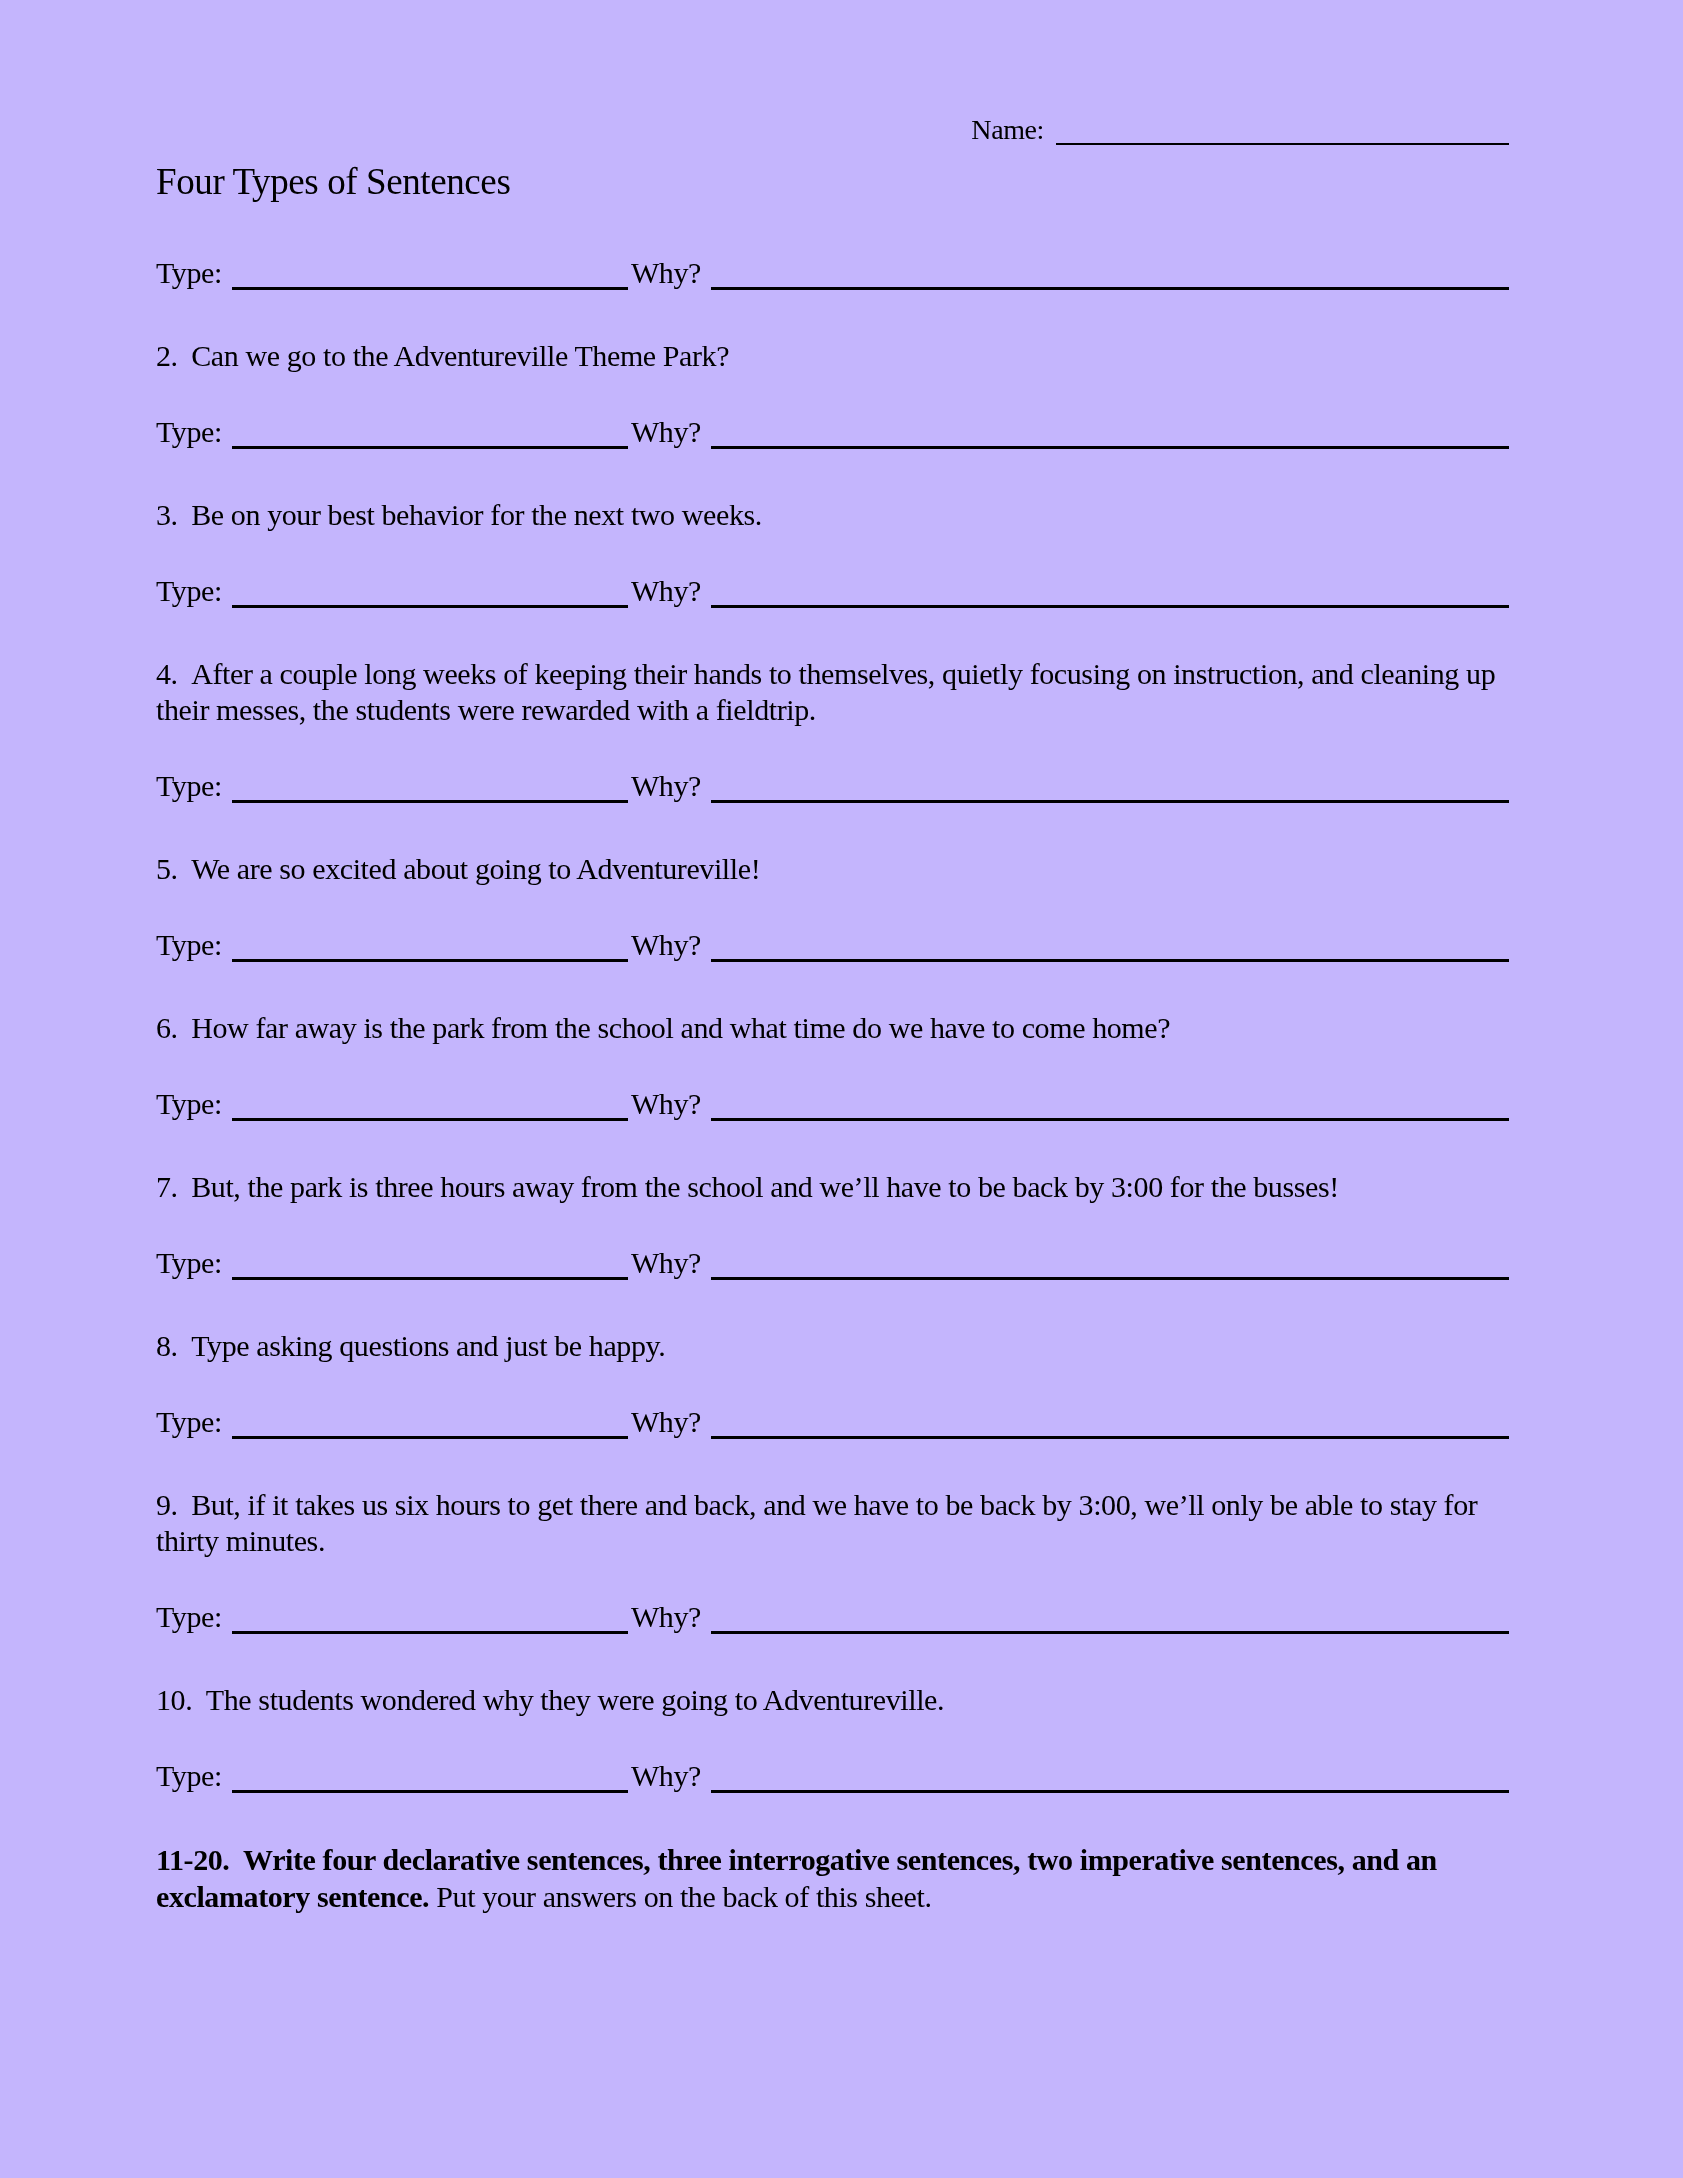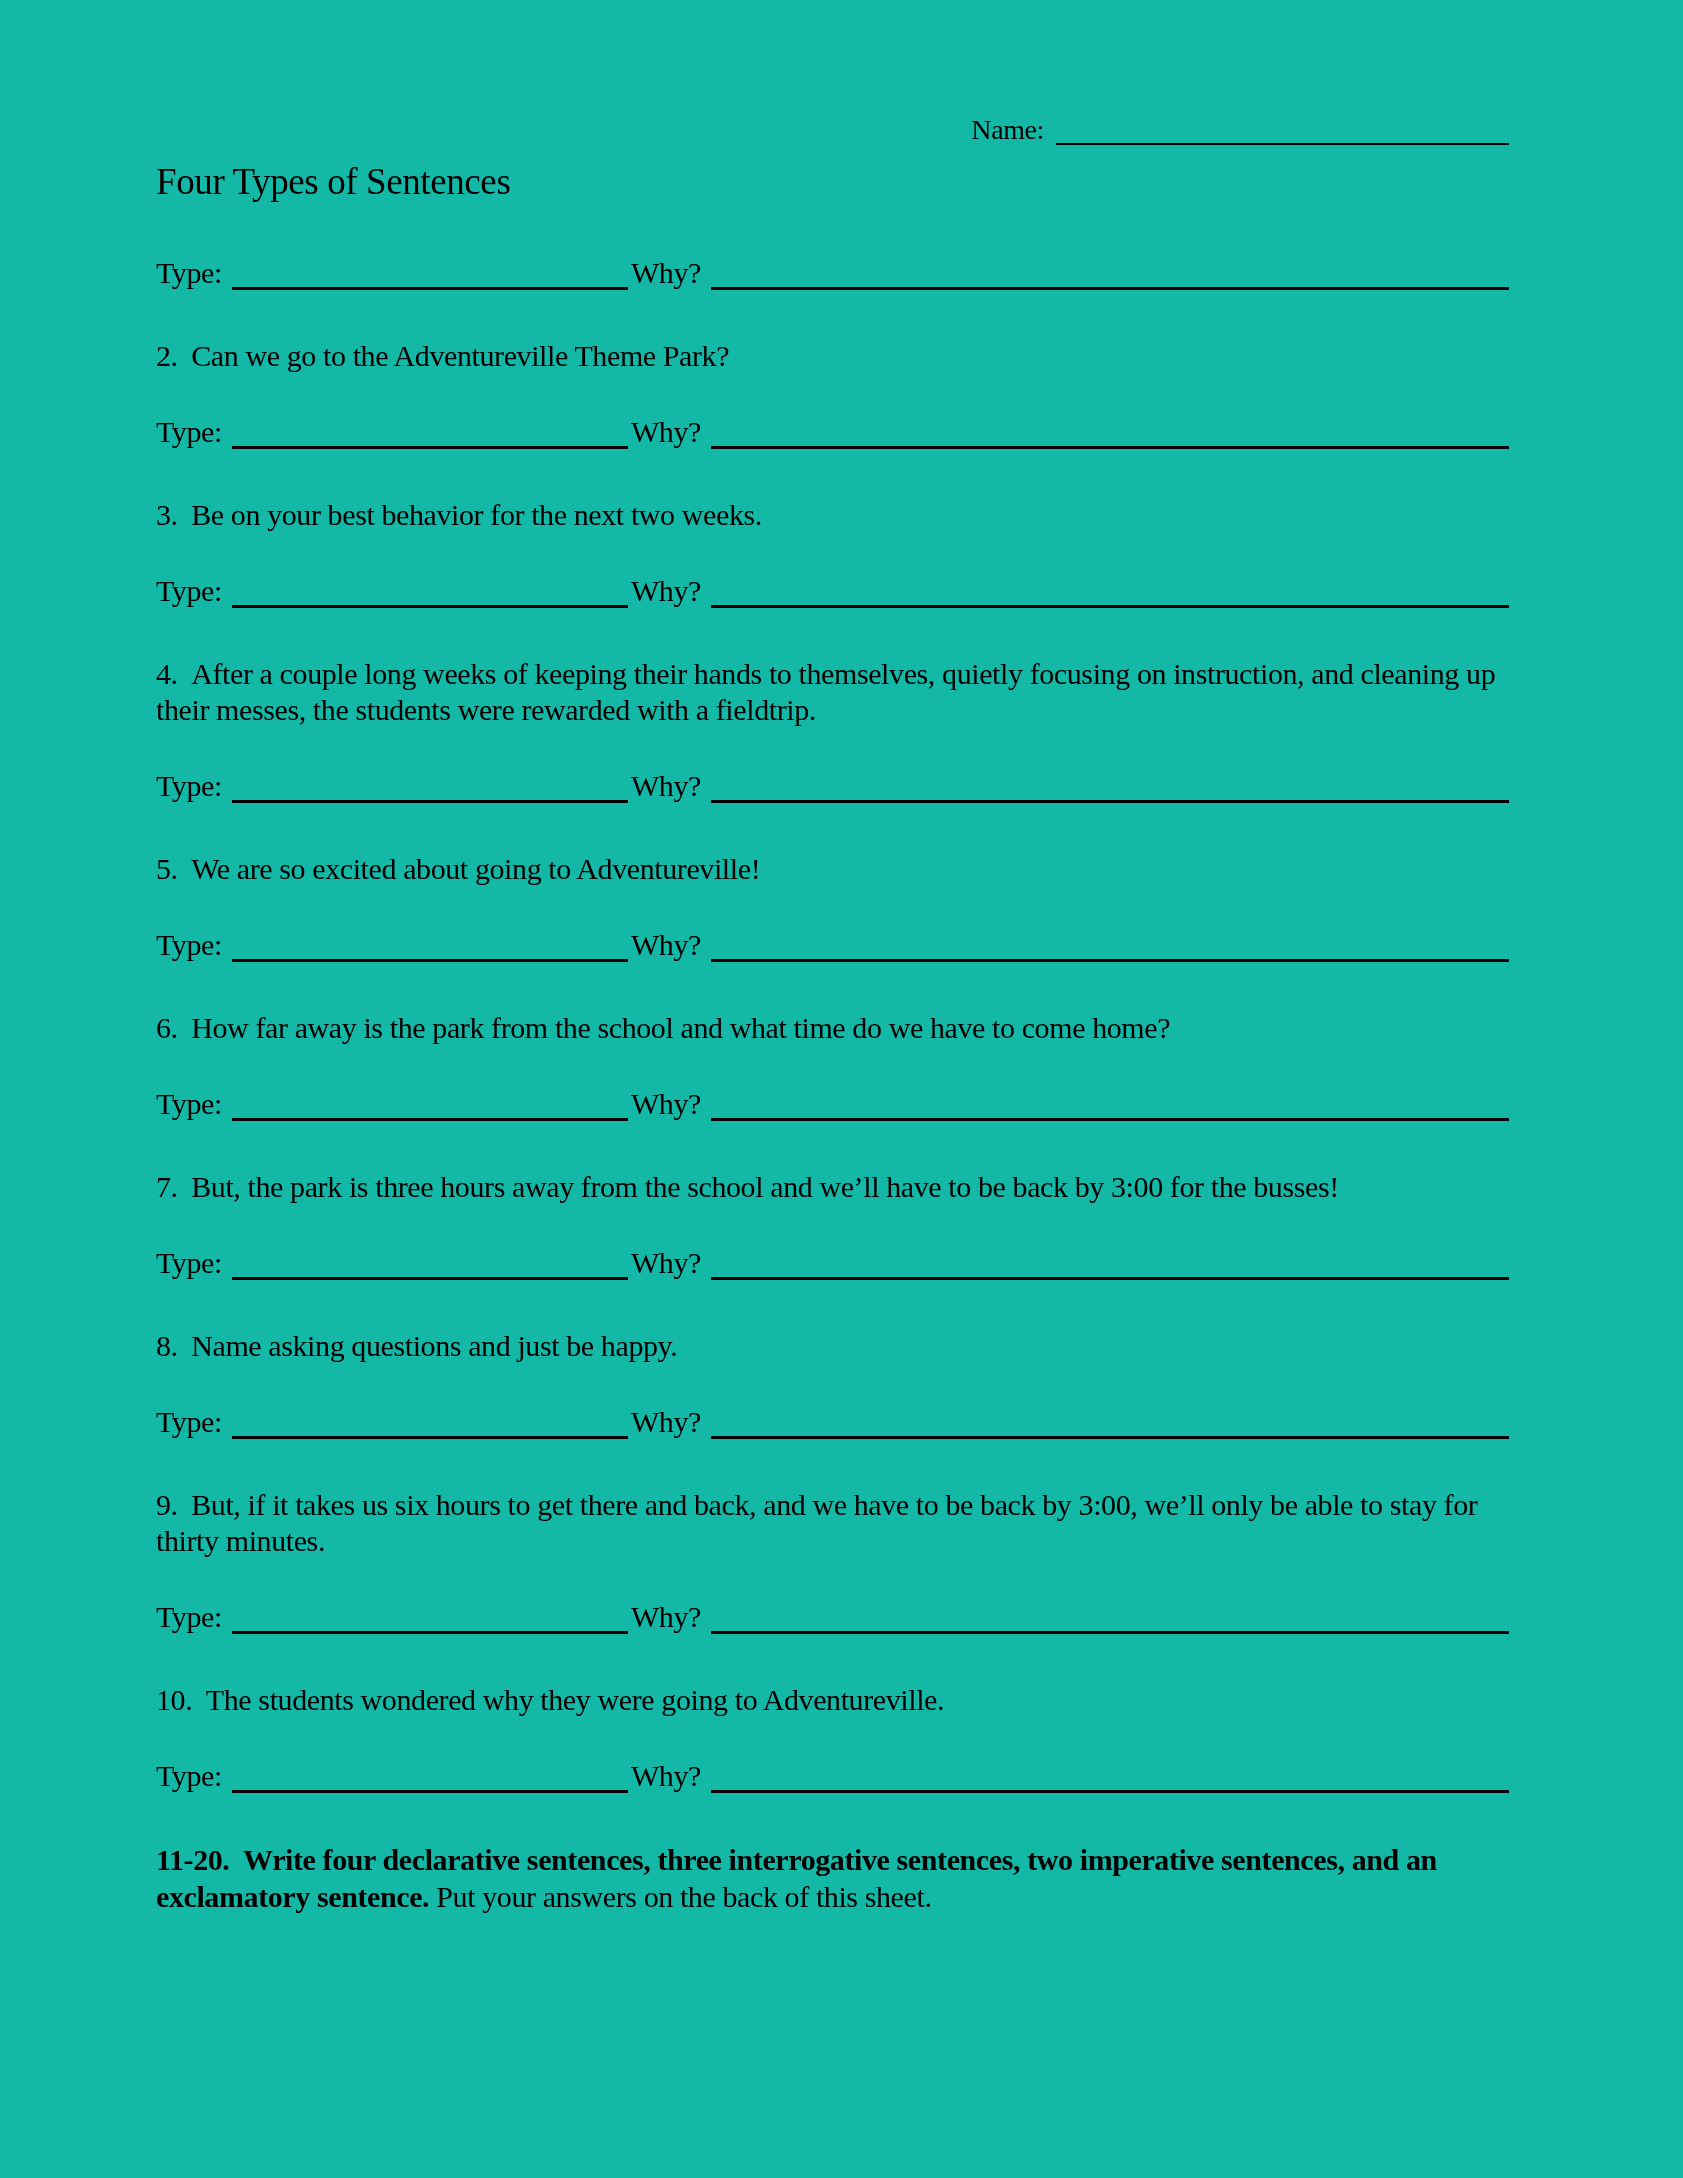--- a/index.html
+++ b/index.html
@@ -4,21 +4,21 @@
 <style>
   html, body {
     margin: 0;
     padding: 0;
     background: #ffffff;
   }
   .page {
     position: relative;
     width: 1683px;
     height: 2178px;
-    background: #14b8a6;
+    background: #c4b5fd;
     color: #000000;
     font-family: "Liberation Serif", "DejaVu Serif", serif;
     font-size: 30px;
     letter-spacing: -0.4px;
     overflow: hidden;
   }
   .content {
     position: absolute;
     left: 156px;
     width: 1353px;
@@ -173,21 +173,21 @@
     <p class="qtext"><span class="qnum">7.</span><span class="qbody">But, the park is three hours away from the school and we’ll have to be back by 3:00 for the busses!</span></p>
     <div class="answer-row">
       <span class="type-label">Type:</span>
       <span class="blank type-blank"></span>
       <span class="why-label">Why?</span>
       <span class="blank why-blank"></span>
     </div>
   </div>
 
   <div class="qblock">
-    <p class="qtext"><span class="qnum">8.</span><span class="qbody">Name asking questions and just be happy.</span></p>
+    <p class="qtext"><span class="qnum">8.</span><span class="qbody">Type asking questions and just be happy.</span></p>
     <div class="answer-row">
       <span class="type-label">Type:</span>
       <span class="blank type-blank"></span>
       <span class="why-label">Why?</span>
       <span class="blank why-blank"></span>
     </div>
   </div>
 
   <div class="qblock">
     <p class="qtext"><span class="qnum">9.</span><span class="qbody">But, if it takes us six hours to get there and back, and we have to be back by 3:00, we’ll only be able to stay for thirty minutes.</span></p>

